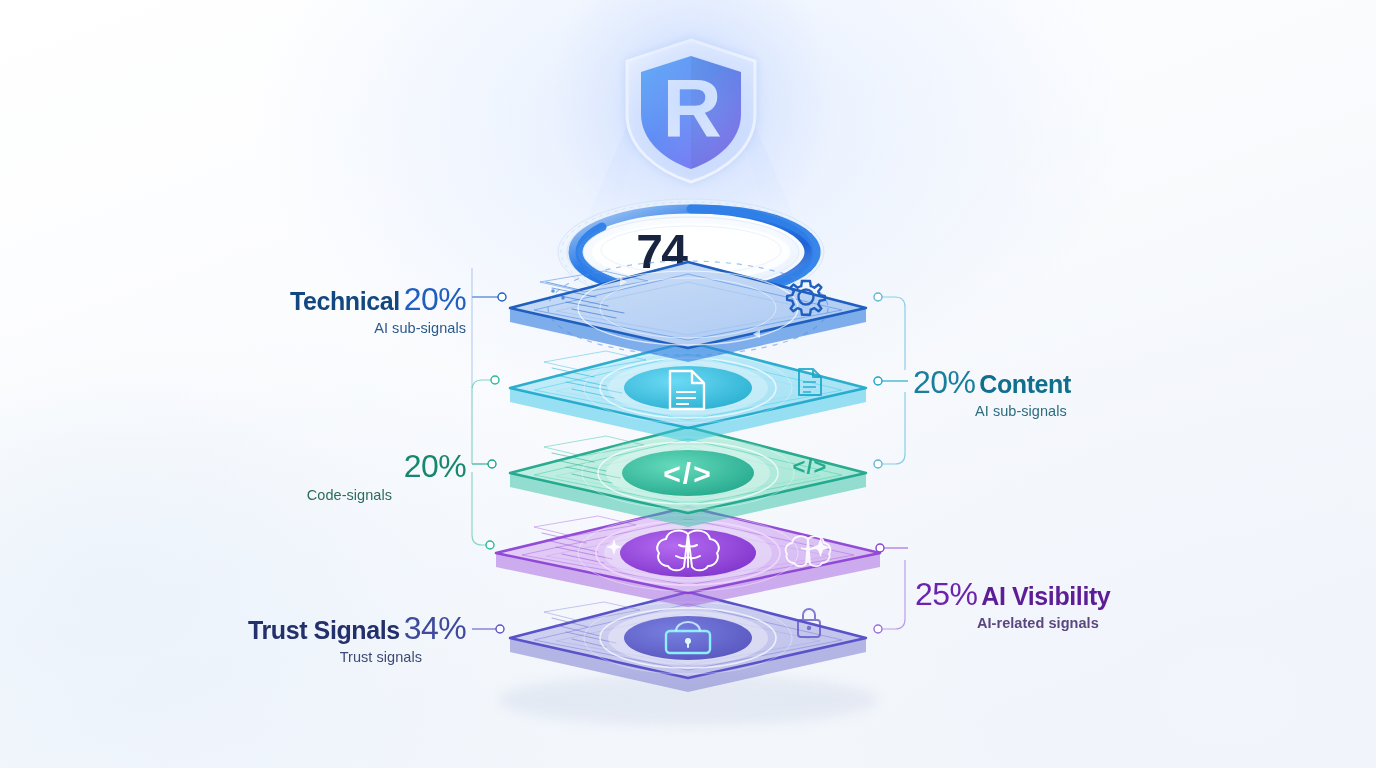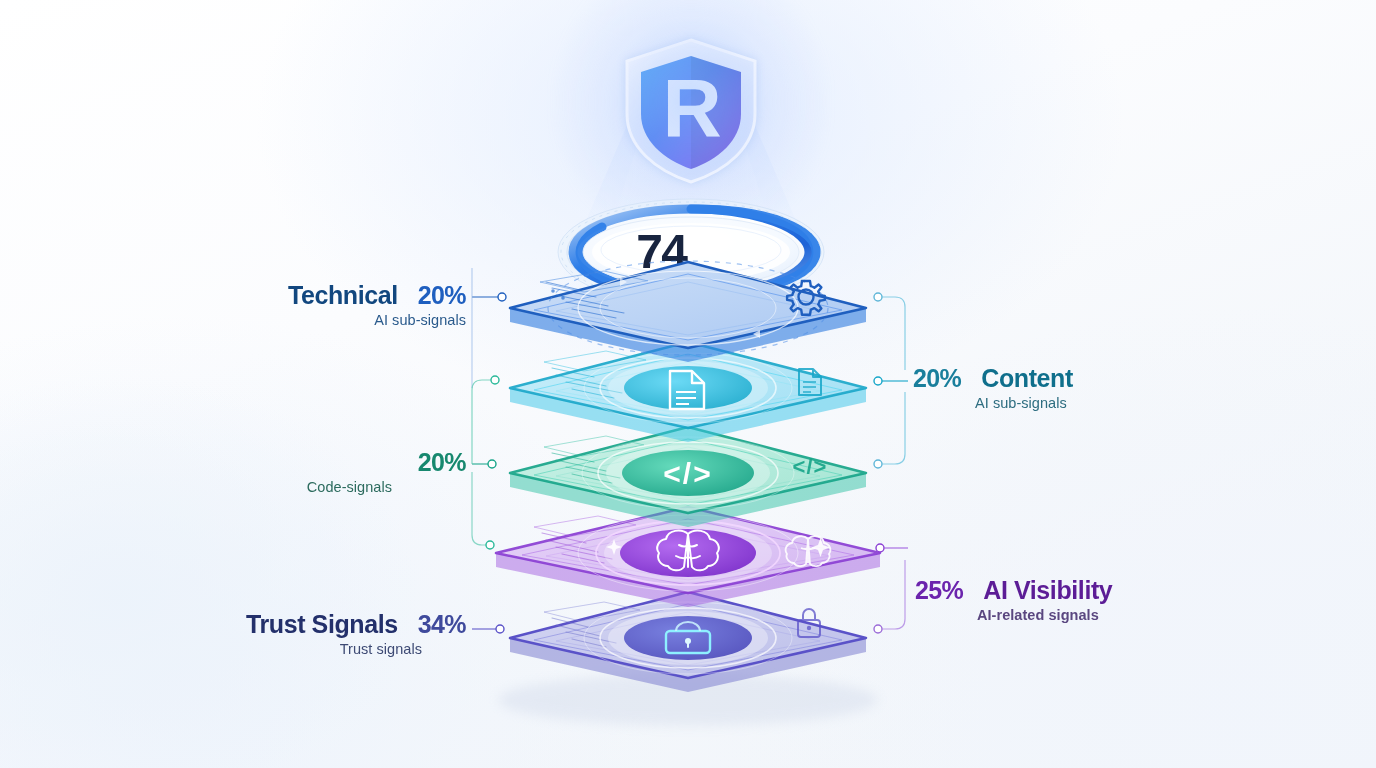--- a/index.html
+++ b/index.html
@@ -55,23 +55,23 @@
     font-size:31px; font-weight:normal; color:#6d7b92;
     letter-spacing:-.5px; line-height:1; margin-left:1px; align-self:flex-end;
     padding-bottom:3px;
   }
 
   
   .plates{ position:absolute; left:0; top:0; width:1376px; height:768px; }
 
   
   .label{ position:absolute; white-space:nowrap; }
-  .label .row1{ display:flex; align-items:baseline; gap:20px; }
+  .label .row1{ display:flex; align-items:baseline; gap:4px; }
   .lbl-title{ font-size:25px; font-weight:bold; letter-spacing:-.4px; }
-  .lbl-pct{ font-size:25px; font-weight:bold; letter-spacing:-.6px; }
+  .lbl-pct{ font-size:32px; font-weight:normal; letter-spacing:-.6px; }
   .lbl-sub{ font-size:14.5px; font-weight:normal; letter-spacing:.05px; margin-top:2px; }
   .label.left{ text-align:right; }
   .label.left .row1{ justify-content:flex-end; }
   .label.left .lbl-sub{ text-align:right; }
   .label.right{ text-align:left; }
   .label.right .row1{ justify-content:flex-start; }
   .label.right .lbl-sub{ text-align:left; }
 
   .connectors{ position:absolute; left:0; top:0; width:1376px; height:768px; pointer-events:none; }
 </style>

